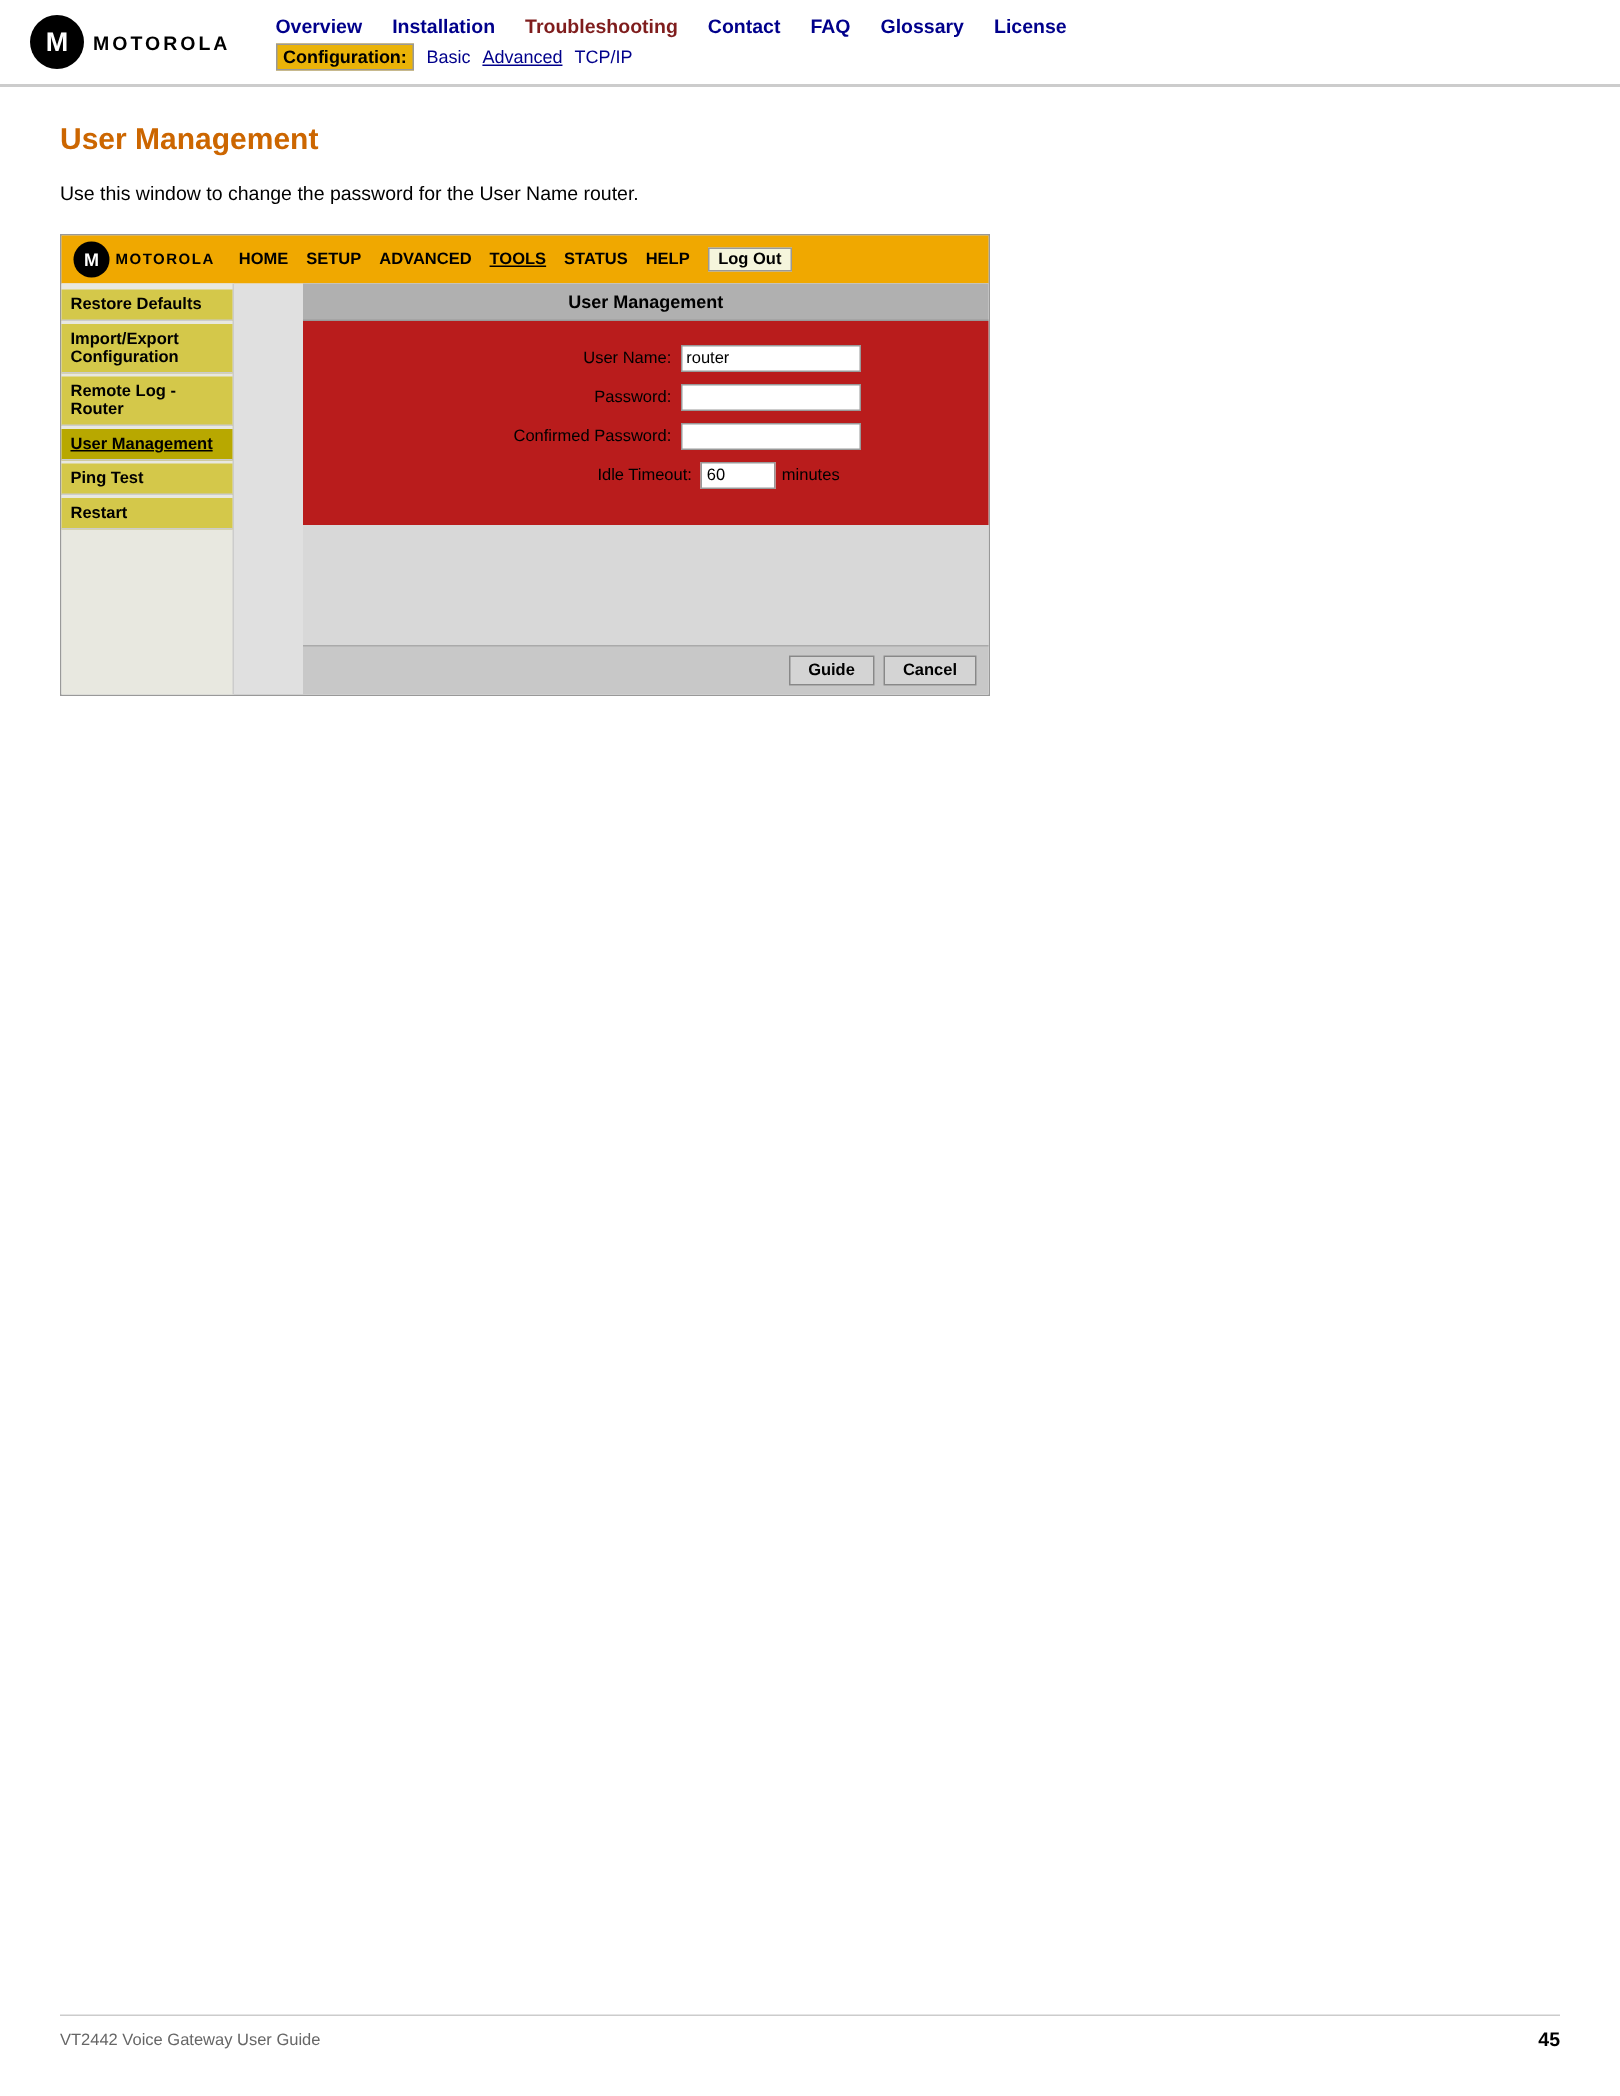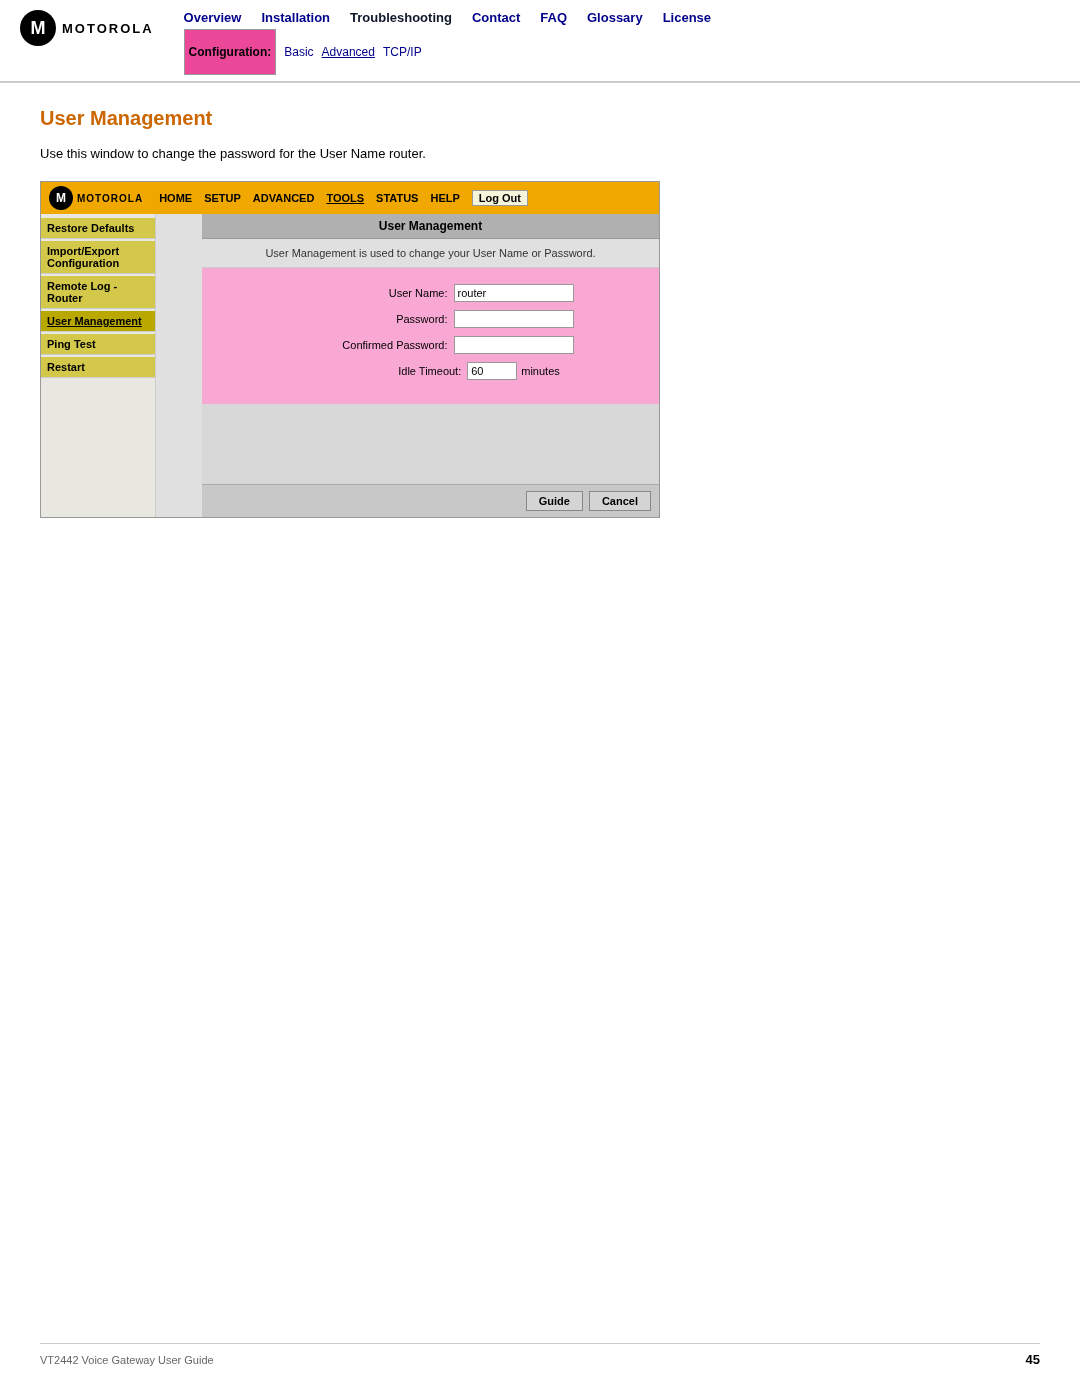--- a/index.html
+++ b/index.html
@@ -65,29 +65,29 @@
       align-items: center;
     }
     .nav-link {
       color: #00008b;
       font-weight: bold;
       font-size: 13px;
       text-decoration: none;
       cursor: pointer;
     }
     .nav-link.active {
-      color: #0f172a;
+      color: #7f1d1d;
       font-weight: bold;
     }
     .config-label {
       font-weight: bold;
       font-size: 12px;
       border: 1px solid #999;
-      padding: 15px 4px;
-      background: #ec4899;
+      padding: 1px 4px;
+      background: #eab308;
     }
     .nav-row2 .nav-link {
       font-size: 12px;
       font-weight: normal;
     }
     .nav-row2 .nav-link.underlined {
       text-decoration: underline;
     }
 
     
@@ -219,21 +219,21 @@
     .router-main-description {
       text-align: center;
       padding: 8px;
       font-size: 11px;
       color: #333;
       border-bottom: 1px solid #ccc;
       background: #e0e0e0;
     }
     .router-form {
       padding: 16px 8px;
-      background: #f9a8d4;
+      background: #b91c1c;
     }
     .form-row {
       display: flex;
       align-items: center;
       margin-bottom: 8px;
       justify-content: center;
     }
     .form-label {
       text-align: right;
       width: 160px;
@@ -350,21 +350,20 @@
         <div class="sidebar-item">Restore Defaults</div>
         <div class="sidebar-item">Import/Export Configuration</div>
         <div class="sidebar-item">Remote Log - Router</div>
         <div class="sidebar-item active" style="background:#b8a800; text-decoration:underline;">User Management</div>
         <div class="sidebar-item">Ping Test</div>
         <div class="sidebar-item">Restart</div>
       </div>
 
       <div class="router-main">
         <div class="router-main-header">User Management</div>
-        <div class="router-main-description">User Management is used to change your User Name or Password.</div>
 
         <div class="router-form">
           <div class="form-row">
             <label class="form-label">User Name:</label>
             <input class="form-input" type="text" value="router" style="">
           </div>
           <div class="form-row">
             <label class="form-label">Password:</label>
             <input class="form-input" type="password" value="" style="">
           </div>

